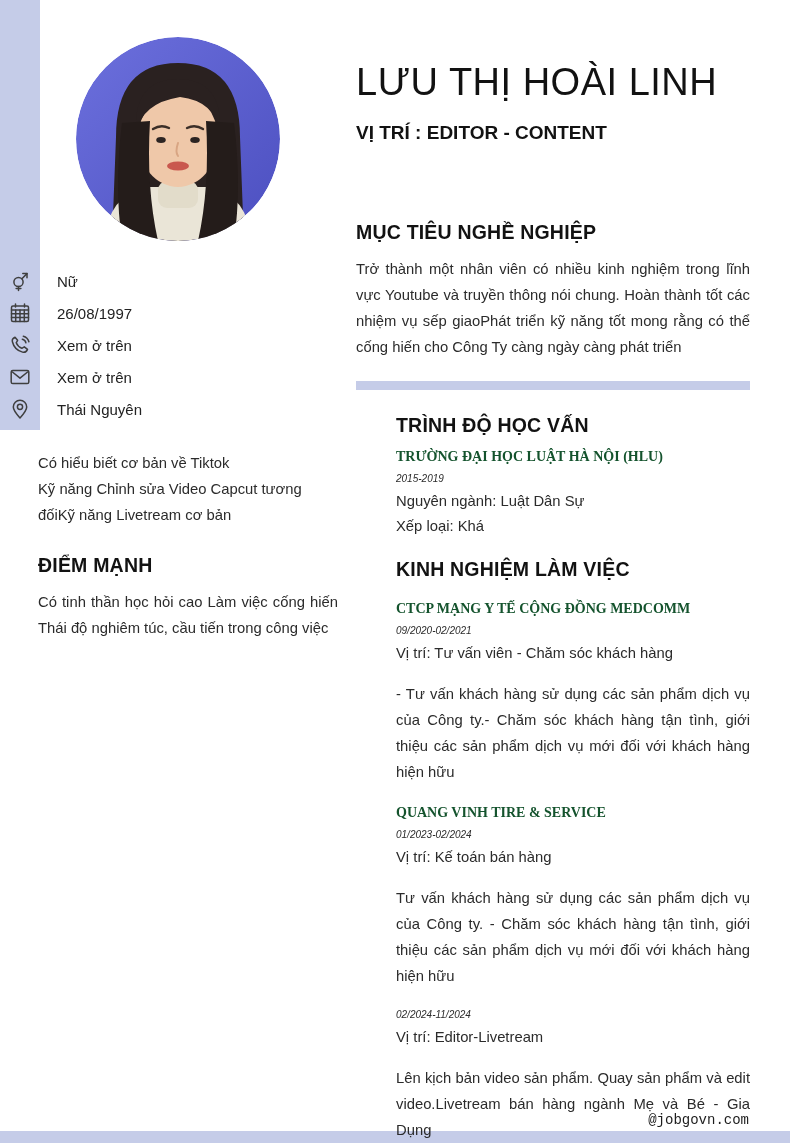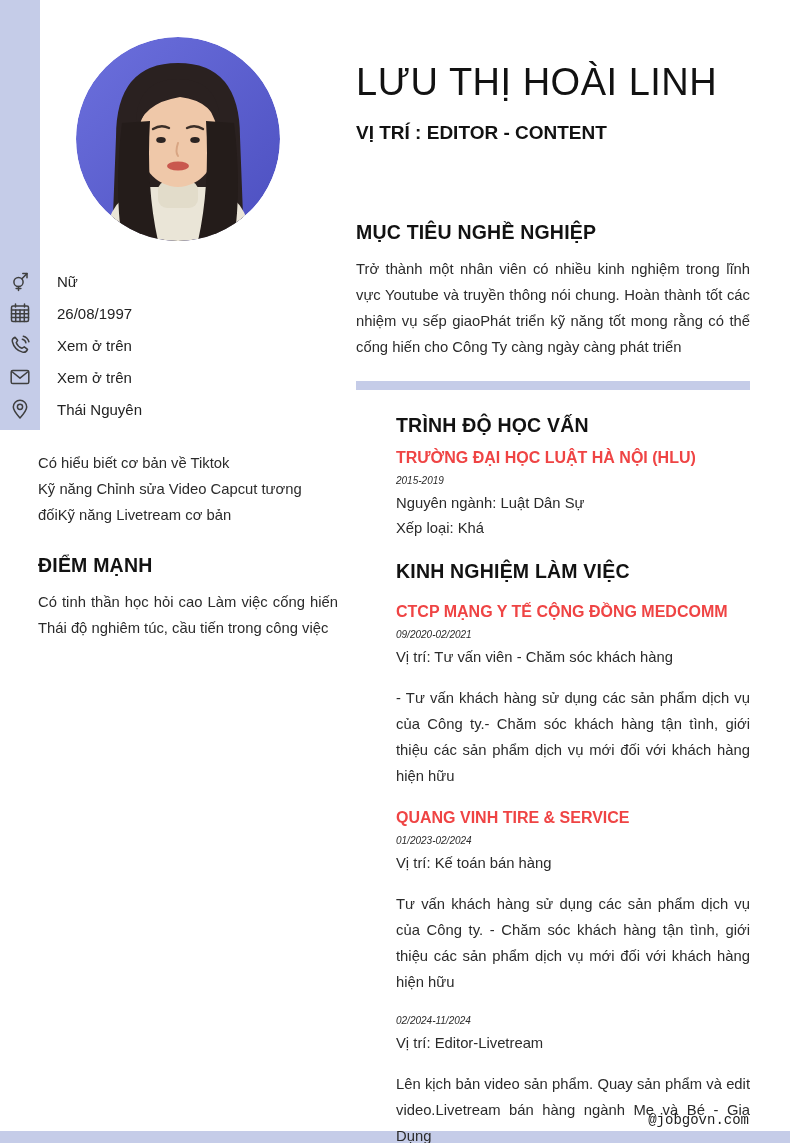--- a/index.html
+++ b/index.html
@@ -25,21 +25,21 @@
   .left-col .strengths{margin-top:26px;}
 
   .right-col{position:absolute;left:356px;top:58px;width:394px;}
   .name{font-size:38px;font-weight:normal;color:#121212;margin:0;line-height:1.3;letter-spacing:.5px;}
   .position{font-size:19px;font-weight:bold;color:#121212;margin:15px 0 0 0;}
   .objective{margin-top:77px;}
   .objective p{margin:10px 0 0 0;font-size:14.8px;line-height:26px;text-align:justify;color:#2b2b2b;}
   .divider{margin-top:21px;width:394px;height:9px;background:#c5cce8;}
   .sections{margin-left:40px;width:354px;}
   .sections .sec-h{margin:24px 0 12px 0;}
-  .entry .company{font-size:16px;font-weight:bold;color:#ef4444;}
+  .entry .company{font-size:14px;font-weight:bold;color:#14532d;font-family:Liberation Serif, serif;}
   .entry .period{font-size:10px;font-style:italic;color:#2b2b2b;margin-top:8px;}
   .entry .role{font-size:14.8px;color:#2b2b2b;margin-top:9px;}
   .entry .desc{font-size:14.8px;line-height:26px;color:#2b2b2b;text-align:justify;margin-top:20px;}
   .entry{margin-top:20px;}
   .entry:first-of-type{margin-top:0;}
 
   .watermark{position:absolute;top:1112px;right:41px;font-family:"Liberation Mono","DejaVu Sans Mono",monospace;font-size:14px;color:#1d1d1d;}
   .icon-svg{stroke:#3f3f3f;fill:none;stroke-width:1.5;stroke-linecap:round;stroke-linejoin:round;}
 </style>
 </head>

